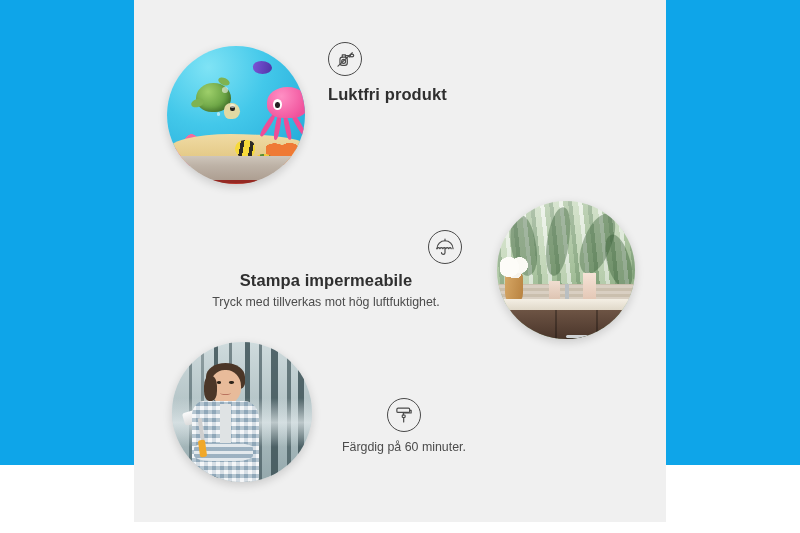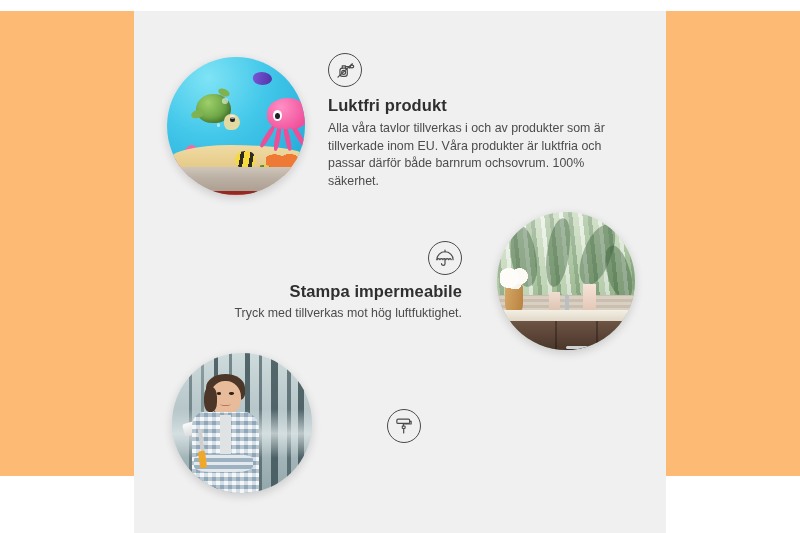--- a/index.html
+++ b/index.html
@@ -6,22 +6,21 @@
   * { box-sizing: border-box; margin: 0; padding: 0; }
   html, body {
     width: 800px; height: 533px;
     background: #ffffff;
     font-family: "Liberation Sans", sans-serif;
     overflow: hidden;
   }
   .canvas {
     position: relative;
     width: 800px; height: 465px;
-    background: #fdba74;
-    margin-top: 11px;
+    background: #0ea5e9;
   }
   
   .panel {
     position: absolute;
     left: 134px; top: 0; width: 532px; height: 522px;
     background: #f0f0f0;
   }
 
   
   .photo {
@@ -292,21 +291,21 @@
   .f-desc {
     font-size: 12.4px; color: #4c4c4c; line-height: 1.42;
   }
 
   
   .feat1 { left: 328px; top: 42px; width: 296px; }
   .feat1 .icon-circle { margin-bottom: 9px; }
   .feat1 .f-title { margin-bottom: 5px; }
 
   
-  .feat2 { left: 190px; top: 230px; width: 272px; text-align: right; }
+  .feat2 { left: 190px; top: 230px; width: 272px; text-align: center; }
   .feat2 .icon-circle { margin-left: auto; margin-bottom: 7px; }
   .feat2 .f-title { margin-bottom: 4px; }
 
   
   .feat3 { left: 300px; top: 398px; width: 208px; text-align: center; }
   .feat3 .icon-circle { margin: 0 auto 7px; }
   .feat3 .f-title { margin-bottom: 4px; }
 </style>
 </head>
 <body>
@@ -406,21 +405,20 @@
       <svg width="22" height="22" viewBox="0 0 24 24" fill="none" stroke="#4a4a4a" stroke-width="1.3" stroke-linecap="round" stroke-linejoin="round">
         <rect x="6.5" y="10" width="8" height="9" rx="2.6"></rect>
         <path d="M9 10V7.6h3.5V10"></path>
         <path d="M12.5 8.4h3.2c1 0 1.6.7 1.6 1.6"></path>
         <ellipse cx="19.6" cy="8.1" rx="1.9" ry="1.5"></ellipse>
         <circle cx="10.5" cy="14.6" r="2.1"></circle>
         <path d="M4.3 19.8L20 5.2"></path>
       </svg>
     </div>
     <div class="f-title">Luktfri produkt</div>
-    <div class="f-desc">Alla våra tavlor tillverkas i och av produkter som är tillverkade inom EU. Våra produkter är luktfria och passar därför både barnrum ochsovrum. 100% säkerhet.</div>
   </div>
 
   <div class="feature feat2">
     <div class="icon-circle">
       <svg width="22" height="22" viewBox="0 0 24 24" fill="none" stroke="#4a4a4a" stroke-width="1.3" stroke-linecap="round" stroke-linejoin="round">
         <path d="M3.2 13.8C3.2 9 7.1 5.2 12 5.2s8.8 3.8 8.8 8.6"></path>
         <path d="M3.2 13.8c1.1-1.6 2.1-1.6 3.2 0 1.1-1.6 2.1-1.6 3.2 0 1.1-1.6 2.1-1.6 3.2 0 1.1-1.6 2.1-1.6 3.2 0 1.1-1.6 2.1-1.6 2.8 0"></path>
         <path d="M12 5.2V3.4"></path>
         <path d="M12 13.8v4.4c0 1.1-.9 1.9-1.9 1.9s-1.9-.8-1.9-1.9"></path>
       </svg>
@@ -431,15 +429,16 @@
 
   <div class="feature feat3">
     <div class="icon-circle">
       <svg width="22" height="22" viewBox="0 0 24 24" fill="none" stroke="#4a4a4a" stroke-width="1.3" stroke-linecap="round" stroke-linejoin="round">
         <rect x="4.2" y="4.6" width="14" height="4.6" rx="1.4"></rect>
         <path d="M18.2 6.9h1.6v2.9h-8.5v2.1"></path>
         <rect x="10.1" y="12" width="3.1" height="2.7" rx=".7"></rect>
         <path d="M11.65 14.7v4.8"></path>
       </svg>
     </div>
+    <div class="f-desc">Färgdig på 60 minuter.</div>
   </div>
 
 </div>
 
 </body></html>

